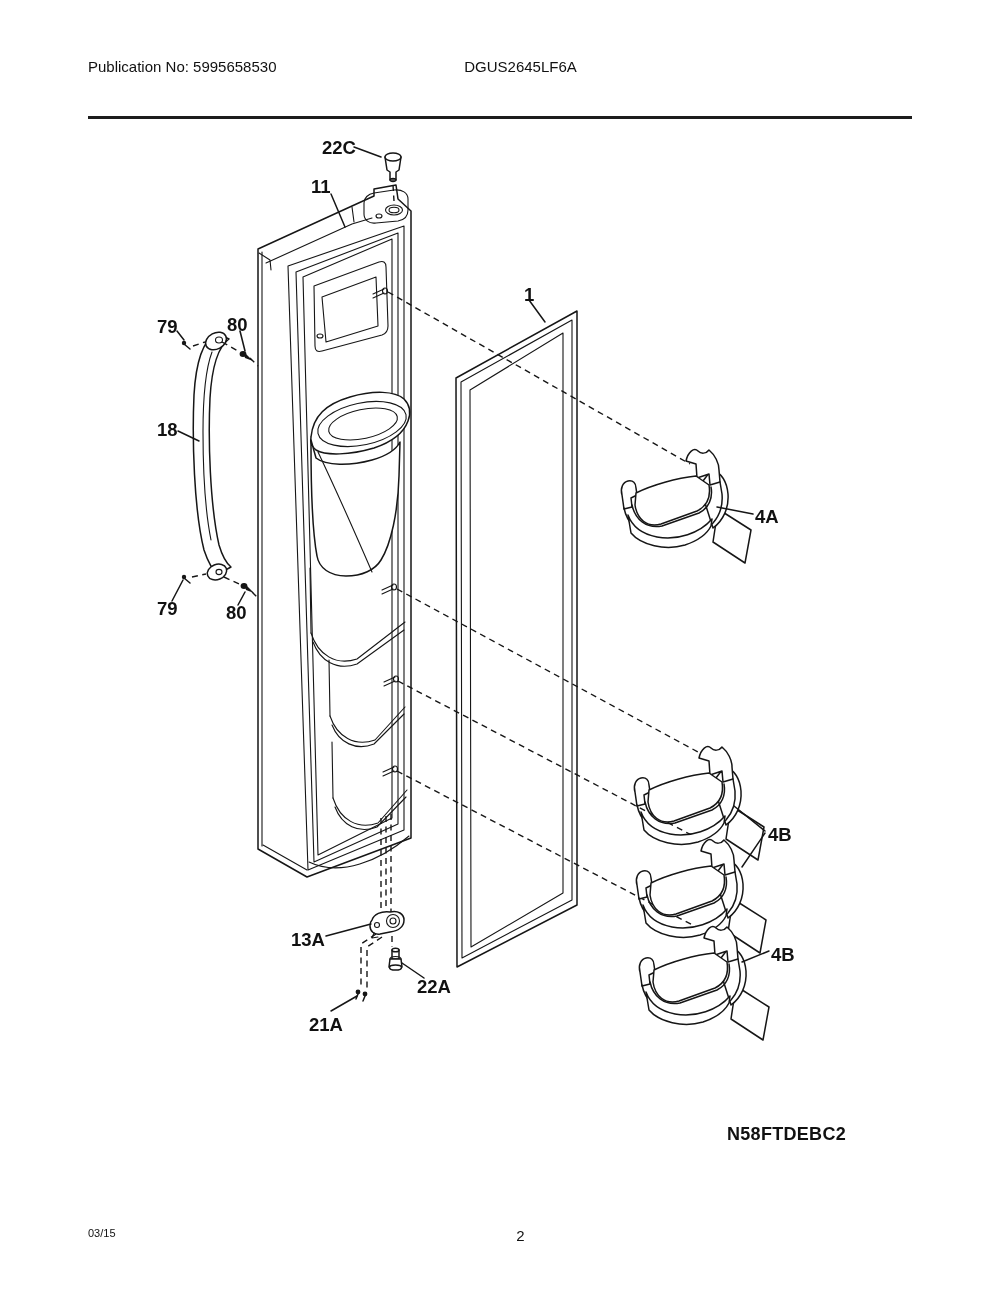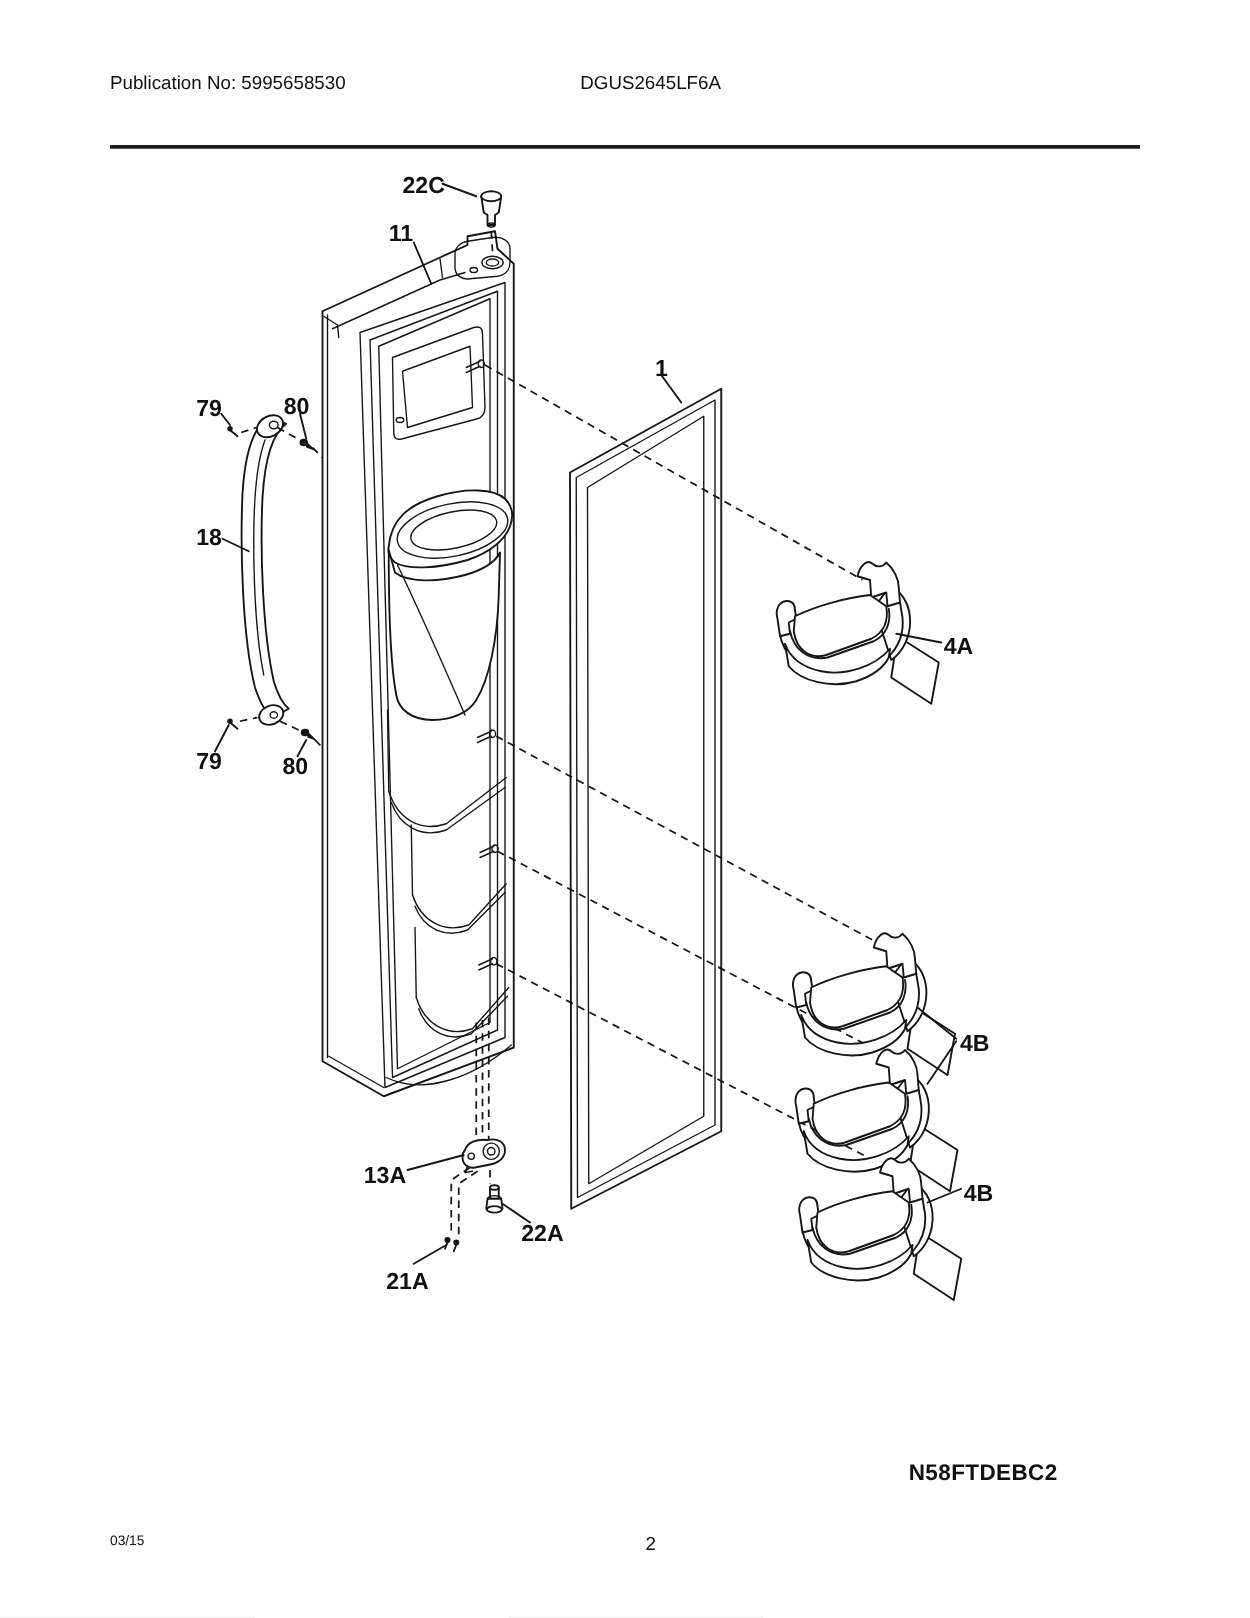--- a/index.html
+++ b/index.html
@@ -5,21 +5,21 @@
   html,body{margin:0;padding:0;background:#e8e8e8;}
   .page{
     position:relative;width:1000px;height:1294px;margin:0 auto;
     background:#ffffff;font-family:"Liberation Sans","DejaVu Sans",sans-serif;
     color:#111;overflow:hidden;padding-left:41px;
   }
   .hdr-left{position:absolute;left:88px;top:58px;font-size:15px;}
   .hdr-center{position:absolute;left:0;right:0;top:58px;text-align:center;font-size:15px;}
   .page-title{position:absolute;left:0;right:0;top:94px;text-align:center;font-size:15.5px;font-weight:bold;letter-spacing:.2px;}
   .rule{position:absolute;left:88px;width:824px;top:116px;height:2.5px;background:#1d1d1d;}
-  .diagram-code{position:absolute;left:727px;top:1124px;font-size:18px;font-weight:bold;letter-spacing:.3px;margin-top:44px;}
+  .diagram-code{position:absolute;left:727px;top:1124px;font-size:18px;font-weight:bold;letter-spacing:.3px;}
   .ftr-left{position:absolute;left:88px;top:1227px;font-size:11px;}
   .ftr-center{position:absolute;left:0;right:0;top:1227px;text-align:center;font-size:15px;}
   svg.diagram{position:absolute;left:0;top:0;}
   svg .pw{fill:#ffffff;stroke:#161616;stroke-width:1.5;stroke-linejoin:round;stroke-linecap:round;}
   svg .pl{fill:none;stroke:#161616;stroke-width:1.5;stroke-linejoin:round;stroke-linecap:round;}
   svg .pt{fill:none;stroke:#161616;stroke-width:1.1;stroke-linejoin:round;stroke-linecap:round;}
   svg .dash{fill:none;stroke:#161616;stroke-width:1.4;stroke-dasharray:6 4.5;stroke-linecap:butt;}
   svg .lead{fill:none;stroke:#161616;stroke-width:1.5;stroke-linecap:round;}
   svg .blk{fill:#161616;stroke:none;}
   svg text.lbl{font-family:"Liberation Sans","DejaVu Sans",sans-serif;font-size:18.5px;font-weight:bold;fill:#111;}

